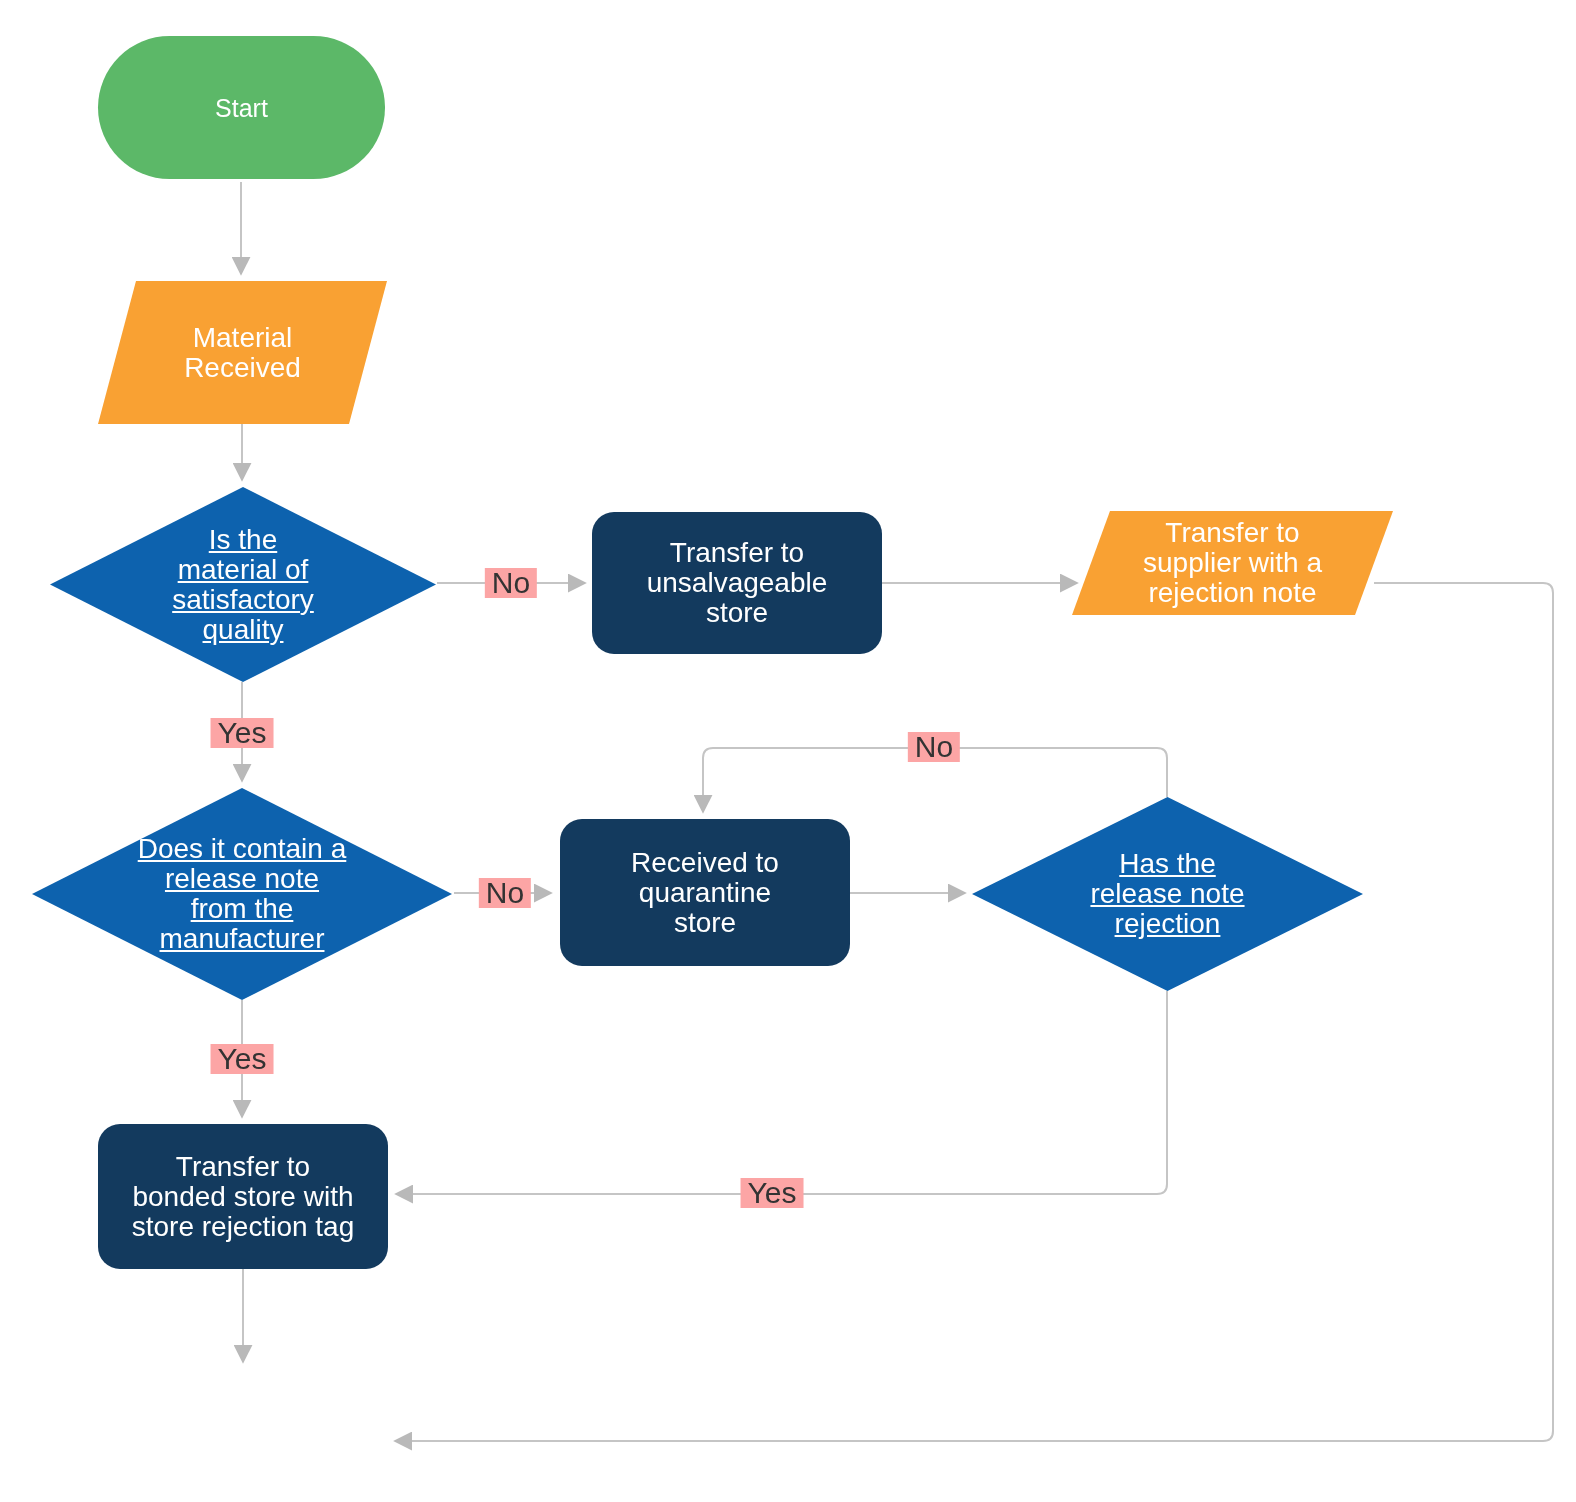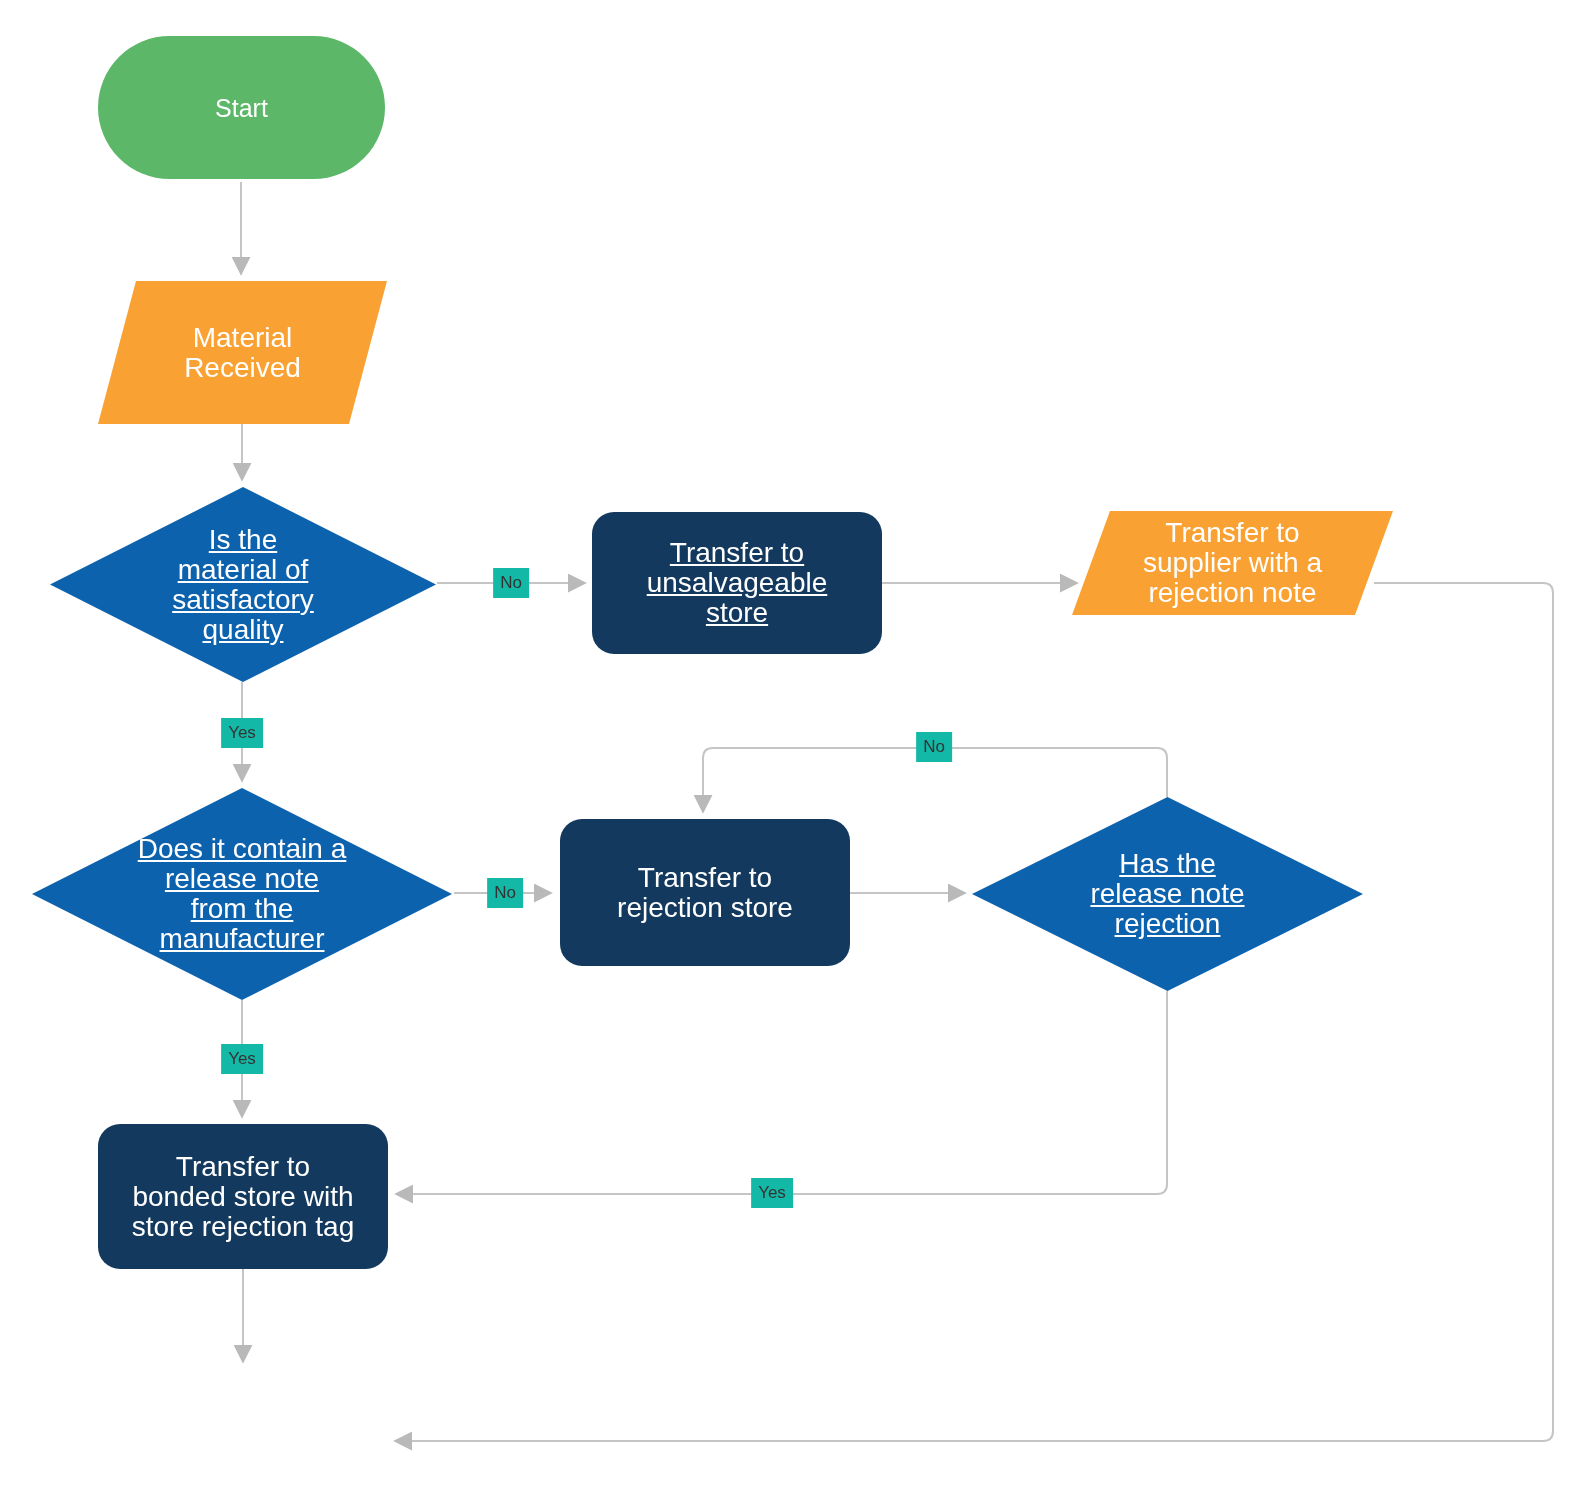--- a/index.html
+++ b/index.html
@@ -32,24 +32,24 @@
     font-size:28px;line-height:30px;text-align:center;
   }
   .node .node-label{display:inline-block;}
   .stadium{background:var(--terminator-fill);border-radius:76px;font-size:25px;}
   .process{background:var(--process-fill);border-radius:22px;}
   .parallelogram{background:var(--io-fill);}
   .diamond{background:var(--decision-fill);clip-path:polygon(50% 0,100% 50%,50% 100%,0 50%);text-decoration:underline;}
   .edge-label{
     position:absolute;
     transform:translate(-50%,-50%);
-    background:#14b8a6;
+    background:#fca5a5;
     padding:1px 7px;
     color:var(--edge-label-text);
-    font-size:17px;line-height:28px;
+    font-size:30px;line-height:28px;
     white-space:nowrap;
   }
   .bottom-strip{
     position:absolute;left:0;top:1484px;width:1576px;height:18px;
     background:#F7F7F8;border-top:1px solid #F1F1F2;
   }
 </style>
 </head>
 <body>
 
@@ -81,33 +81,33 @@
 
   <div class="node parallelogram" style="left:98px;top:257px;width:289px;height:143px;clip-path:polygon(38px 0,100% 0,calc(100% - 38px) 100%,0 100%);">
     <span class="node-label" style="max-width:130px;">Material Received</span>
   </div>
 
   <div class="node diamond" style="left:50px;top:463px;width:386px;height:195px;">
     <span class="node-label" style="max-width:175px;">Is the material of satisfactory quality</span>
   </div>
 
   <div class="node process" style="left:592px;top:488px;width:290px;height:142px;">
-    <span class="node-label" style="max-width:240px;text-decoration:underline;">Transfer to unsalvageable store</span>
+    <span class="node-label" style="max-width:240px;">Transfer to unsalvageable store</span>
   </div>
 
   <div class="node parallelogram" style="left:1072px;top:487px;width:321px;height:104px;clip-path:polygon(38px 0,100% 0,calc(100% - 38px) 100%,0 100%);">
     <span class="node-label" style="max-width:215px;">Transfer to supplier with a rejection note</span>
   </div>
 
   <div class="node diamond" style="left:32px;top:764px;width:420px;height:212px;">
     <span class="node-label" style="max-width:215px;">Does it contain a release note from the manufacturer</span>
   </div>
 
   <div class="node process" style="left:560px;top:795px;width:290px;height:147px;">
-    <span class="node-label" style="max-width:195px;">Transfer to rejection store</span>
+    <span class="node-label" style="max-width:195px;">Received to quarantine store</span>
   </div>
 
   <div class="node diamond" style="left:972px;top:773px;width:391px;height:194px;">
     <span class="node-label" style="max-width:190px;">Has the release note rejection</span>
   </div>
 
   <div class="node process" style="left:98px;top:1100px;width:290px;height:145px;">
     <span class="node-label" style="max-width:225px;">Transfer to bonded store with store rejection tag</span>
   </div>
 

